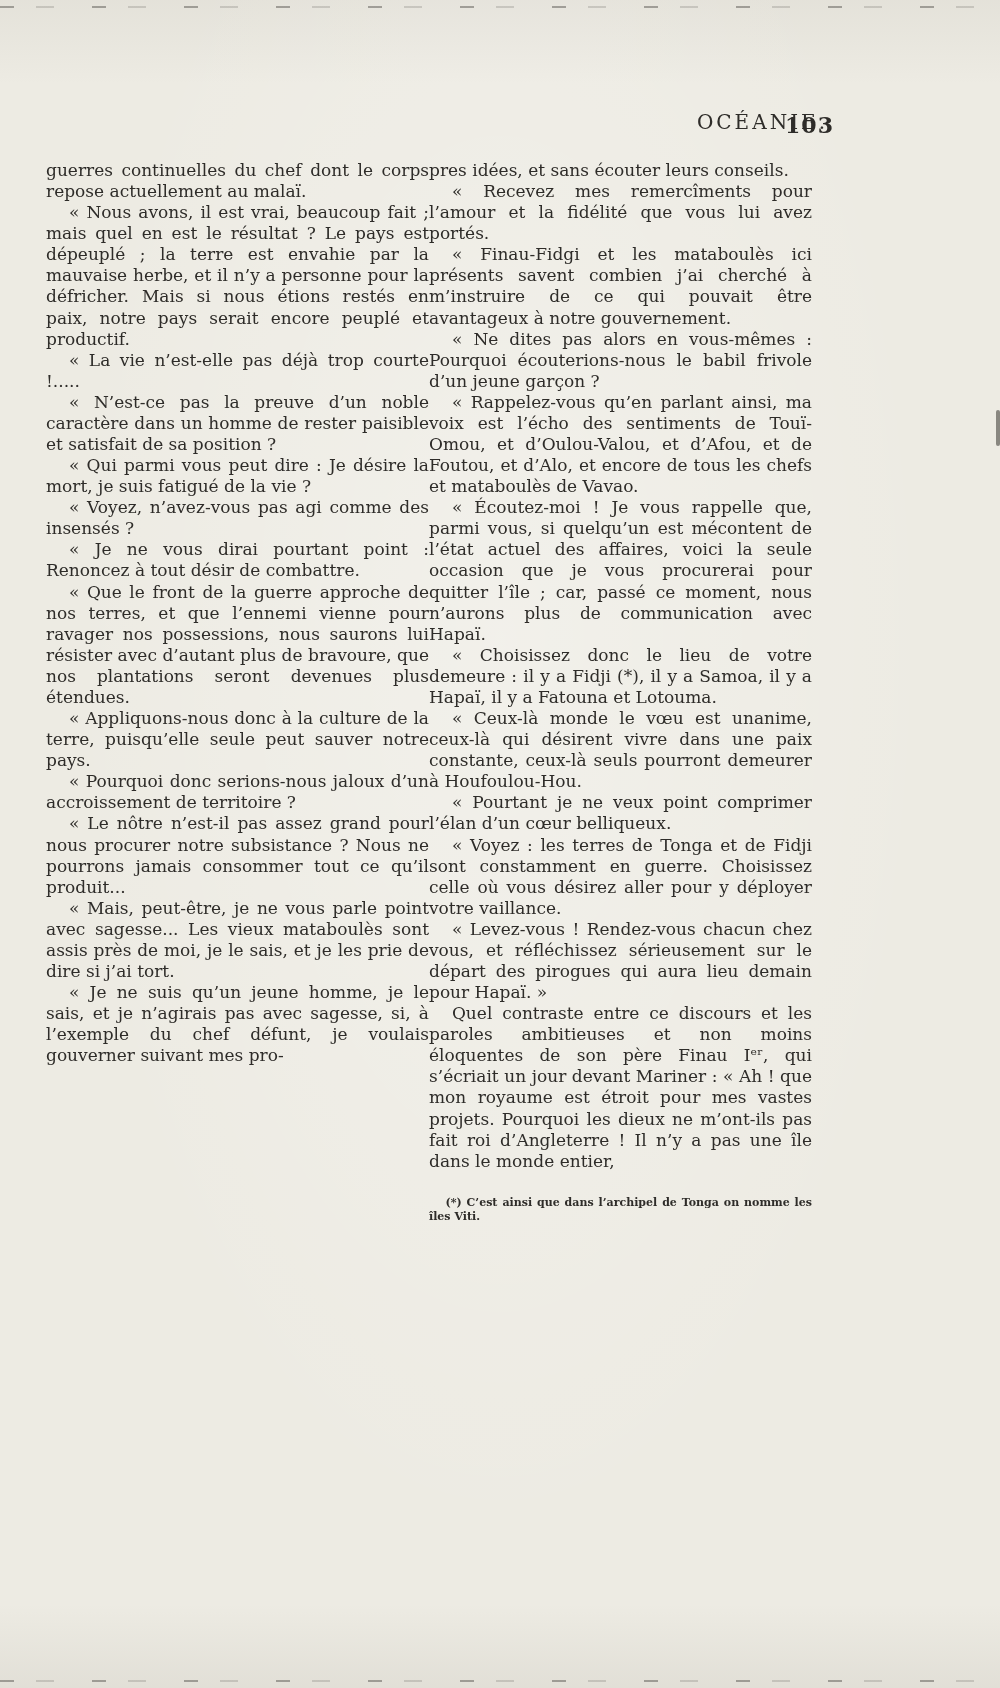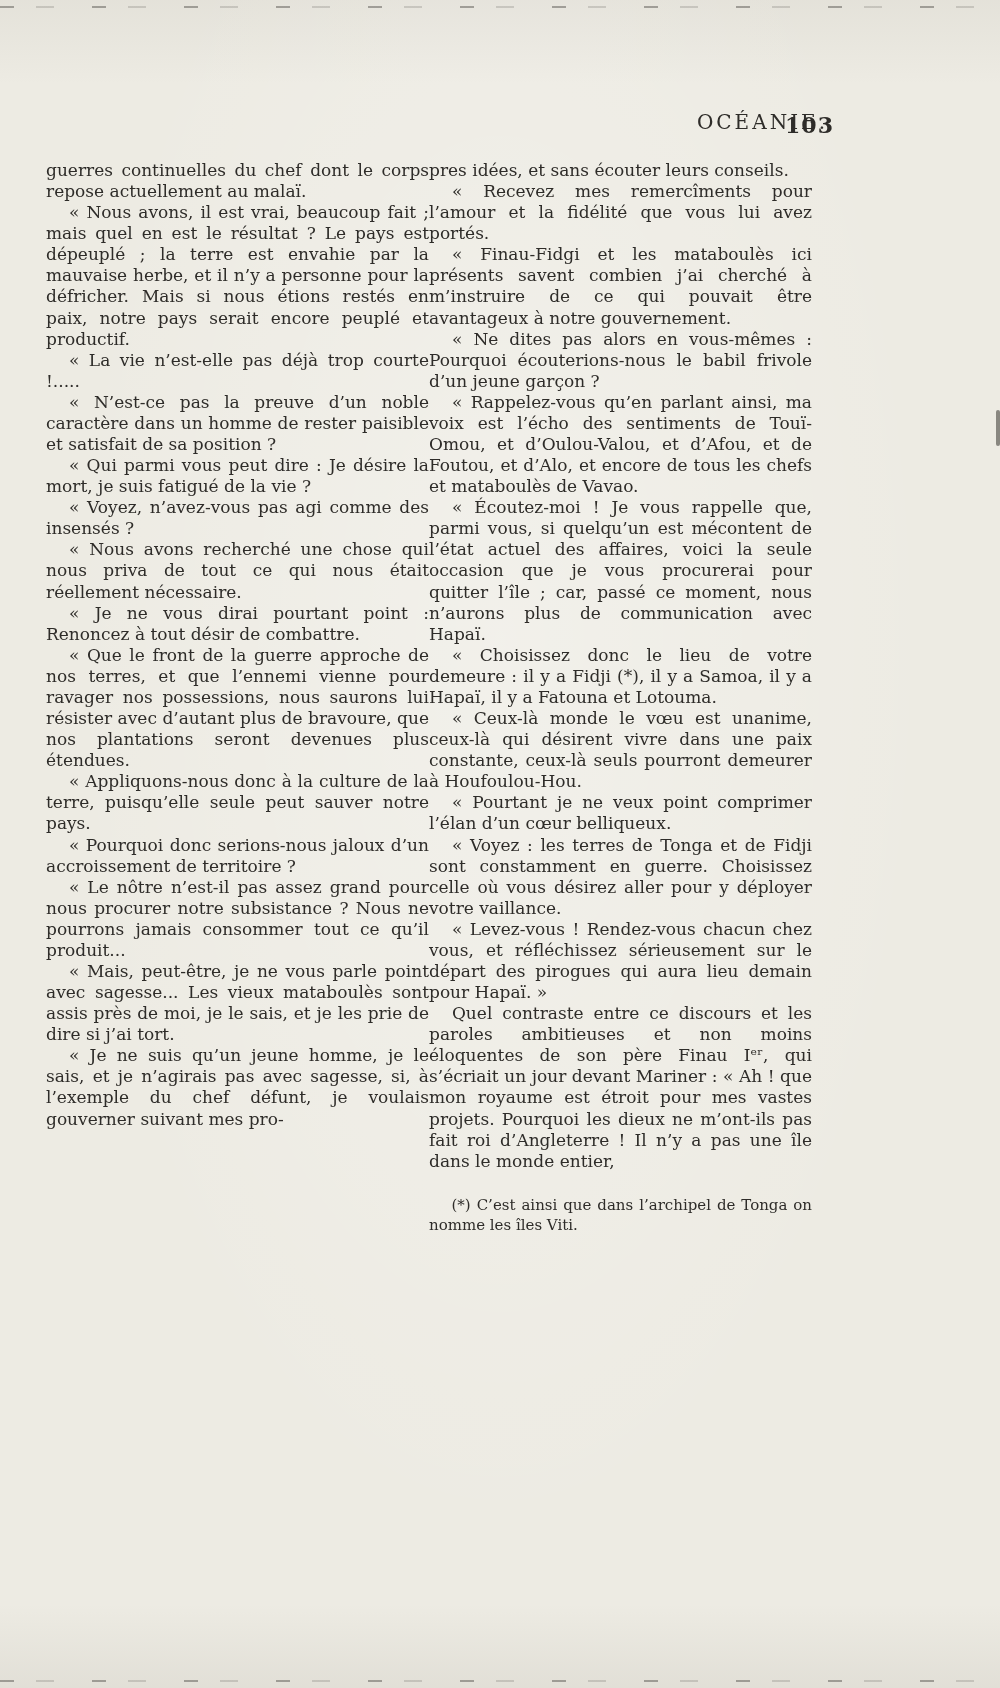--- a/index.html
+++ b/index.html
@@ -67,24 +67,25 @@
     font-size: 17px;
     line-height: 1.24;
     text-align: justify;
   }
 
   .para { margin: 0; text-indent: 1.35em; }
   .para.flush { text-indent: 0; }
 
   .footnote {
     margin: 24px 0 0;
-    font-size: 15px;
+    font-size: 11px;
     line-height: 1.32;
     text-indent: 1.5em;
     text-align: justify;
+    font-weight: bold;
   }
 </style>
 </head>
 <body>
 
 <div class="page">
 
   <div class="scan-artifact top"></div>
   <div class="scan-artifact bottom"></div>
   <div class="scan-mark-right"></div>
@@ -98,21 +99,20 @@
 
     <div class="columns">
 
       <div class="column">
           <p class="para flush">guerres continuelles du chef dont le corps repose actuellement au malaï.</p>
           <p class="para">« Nous avons, il est vrai, beaucoup fait ; mais quel en est le résultat ? Le pays est dépeuplé ; la terre est envahie par la mauvaise herbe, et il n’y a personne pour la défricher. Mais si nous étions restés en paix, notre pays serait encore peuplé et productif.</p>
           <p class="para">« La vie n’est-elle pas déjà trop courte !.....</p>
           <p class="para">« N’est-ce pas la preuve d’un noble caractère dans un homme de rester paisible et satisfait de sa position ?</p>
           <p class="para">« Qui parmi vous peut dire : Je désire la mort, je suis fatigué de la vie ?</p>
           <p class="para">« Voyez, n’avez-vous pas agi comme des insensés ?</p>
-          <p class="para">« Nous avons recherché une chose qui nous priva de tout ce qui nous était réellement nécessaire.</p>
           <p class="para">« Je ne vous dirai pourtant point : Renoncez à tout désir de combattre.</p>
           <p class="para">« Que le front de la guerre approche de nos terres, et que l’ennemi vienne pour ravager nos possessions, nous saurons lui résister avec d’autant plus de bravoure, que nos plantations seront devenues plus étendues.</p>
           <p class="para">« Appliquons-nous donc à la culture de la terre, puisqu’elle seule peut sauver notre pays.</p>
           <p class="para">« Pourquoi donc serions-nous jaloux d’un accroissement de territoire ?</p>
           <p class="para">« Le nôtre n’est-il pas assez grand pour nous procurer notre subsistance ? Nous ne pourrons jamais consommer tout ce qu’il produit...</p>
           <p class="para">« Mais, peut-être, je ne vous parle point avec sagesse... Les vieux mataboulès sont assis près de moi, je le sais, et je les prie de dire si j’ai tort.</p>
           <p class="para">« Je ne suis qu’un jeune homme, je le sais, et je n’agirais pas avec sagesse, si, à l’exemple du chef défunt, je voulais gouverner suivant mes pro-</p>
         </div>
 
       <div class="column">

